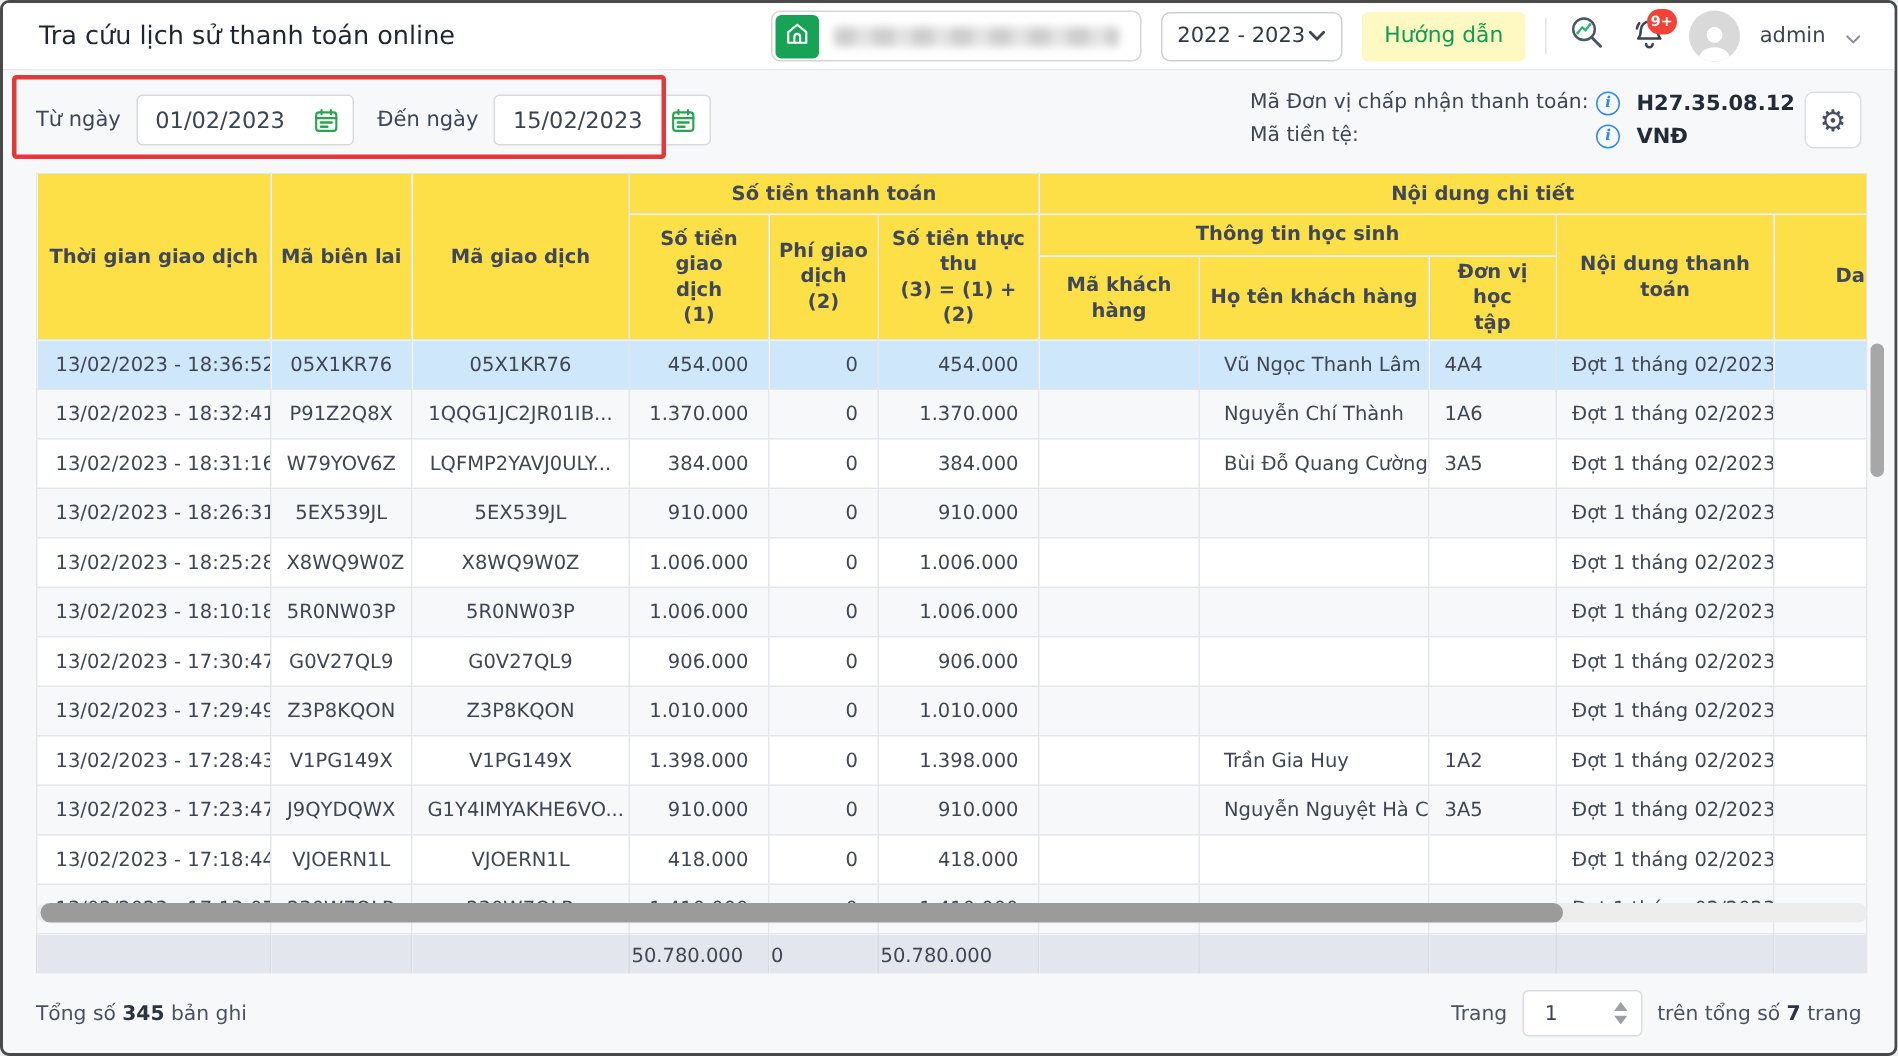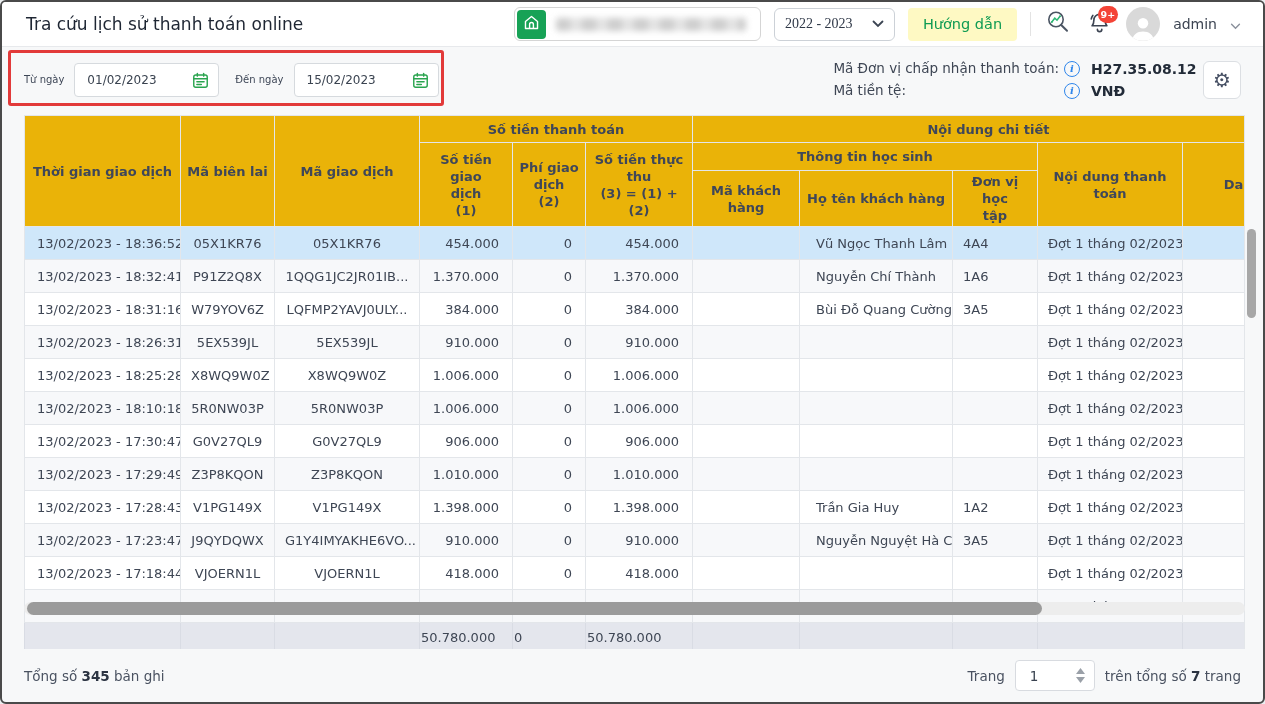--- a/index.html
+++ b/index.html
@@ -6,46 +6,46 @@
   *{box-sizing:border-box;}
   .window{position:relative;width:1265px;height:704px;background:#f7f8f9;border:2px solid #4a4a4a;border-radius:6px;overflow:hidden;}
 
   
   .topbar{height:45px;background:#ffffff;border-bottom:1px solid #e7e9ec;display:flex;align-items:center;padding:0 22px 0 24px;}
   .page-title{font-size:17px;font-weight:500;color:#1e2633;}
   .topbar-right{margin-left:auto;display:flex;align-items:center;gap:13px;}
   .school-box{display:flex;align-items:center;width:247px;height:34px;background:#fff;border:1px solid #d5d5d5;border-radius:6px;padding:2px;}
   .home-btn{width:29px;height:29px;background:#17a256;border-radius:4px;display:flex;align-items:center;justify-content:center;flex:none;cursor:pointer;}
   .blur-bar{flex:1;height:13px;margin:0 12px 0 10px;border-radius:3px;background:repeating-linear-gradient(90deg,#bdbdbd 0 14px,#d9d9d9 14px 26px);filter:blur(3px);opacity:.75;}
-  .year-select{display:flex;align-items:center;justify-content:space-between;width:121px;height:33px;background:#fff;border:1px solid #ccd1d7;border-radius:6px;padding:0 10px;font-size:14px;color:#2f3847;cursor:pointer;font-family:Liberation Serif, serif;}
+  .year-select{display:flex;align-items:center;justify-content:space-between;width:121px;height:33px;background:#fff;border:1px solid #ccd1d7;border-radius:6px;padding:0 10px;font-size:14px;color:#2f3847;cursor:pointer;}
   .guide-btn{height:33px;padding:0 15px;border:none;border-radius:4px;background:#fef9c3;color:#0f9b53;font-size:14.5px;font-family:inherit;cursor:pointer;}
   .v-divider{width:1px;height:24px;background:#e3e3e3;}
   .icon-btn{position:relative;width:28px;height:28px;display:flex;align-items:center;justify-content:center;cursor:pointer;}
   .badge{position:absolute;top:-4px;right:-5px;min-width:17px;height:17px;border-radius:9px;background:#f44336;color:#fff;font-size:9.5px;font-weight:bold;display:flex;align-items:center;justify-content:center;padding:0 3px;}
   .avatar{width:34px;height:34px;border-radius:50%;background:#d9d9d9;overflow:hidden;display:flex;align-items:flex-end;justify-content:center;cursor:pointer;}
   .user-name{font-size:14px;color:#3c4452;}
 
   
   .filterbar{position:relative;height:65px;display:flex;align-items:center;padding:0 22px;}
   .red-annot{position:absolute;left:6px;top:3px;width:436px;height:56px;border:3px solid #e23a3a;border-radius:3px;pointer-events:none;z-index:5;}
-  .f-label{font-size:10px;color:#3d4656;margin-right:10px;}
+  .f-label{font-size:14px;color:#3d4656;margin-right:10px;}
   .date-input{position:relative;width:145px;height:34px;background:#fff;border:1px solid #d6dade;border-radius:4px;display:flex;align-items:center;margin-right:16px;}
-  .date-input .val{font-size:12px;color:#3a4350;padding-left:12px;}
+  .date-input .val{font-size:15px;color:#3a4350;padding-left:12px;}
   .date-input .cal{position:absolute;right:8px;top:7px;}
   .merchant-block{margin-left:auto;display:grid;grid-template-columns:auto 24px 102px;row-gap:1px;align-items:center;}
   .m-label{font-size:13.5px;color:#3e4654;text-align:left;line-height:21px;}
   .info-ic{width:16px;height:16px;border:1.5px solid #2f86eb;border-radius:50%;color:#2f86eb;font-size:10px;font-weight:bold;font-family:"DejaVu Serif",serif;font-style:italic;display:flex;align-items:center;justify-content:center;margin-left:5px;}
   .m-value{font-size:14px;font-weight:bold;color:#222b38;padding-left:8px;}
   .gear-btn{width:38px;height:38px;margin-left:18px;background:#fff;border:1px solid #dcdfe3;border-radius:6px;display:flex;align-items:center;justify-content:center;font-size:20px;color:#464f63;cursor:pointer;}
 
   
   .table-wrap{margin:3px 22px 0 22px;width:1221px;height:534px;overflow:hidden;background:#fff;border-right:1px solid #e3e6ea;}
   table{width:1260px;table-layout:fixed;border-collapse:collapse;font-size:13px;}
   th,td{border:1px solid #e3e6ea;overflow:hidden;white-space:nowrap;}
-  thead th{background:#eab308;font-weight:600;color:#3f4759;text-align:center;vertical-align:middle;white-space:pre-line;padding:2px 6px;line-height:17px;}
+  thead th{background:#fde047;font-weight:600;color:#3f4759;text-align:center;vertical-align:middle;white-space:pre-line;padding:2px 6px;line-height:17px;}
   tr.h1 th{height:27px;} tr.h2 th{height:28px;} tr.h3 th{height:54px;}
   tbody td{height:33px;color:#3e4654;padding:0 10px;}
   tbody tr:nth-child(even) td{background:#f7f8fa;}
   tbody tr.selected td{background:#cfe7fa;}
   td.c-time{padding-left:12px;}
   td.c-receipt,td.c-txn,td.c-ccode{text-align:center;}
   td.c-amount,td.c-fee,td.c-net{text-align:right;padding-right:13px;}
   td.c-name{padding-left:16px;}
   tfoot td{height:29px;background:#e4e6ed;border-color:#d9dce4;color:#3e4654;}
   tfoot td.c-amount,tfoot td.c-fee,tfoot td.c-net{text-align:left;padding-right:13px;}

